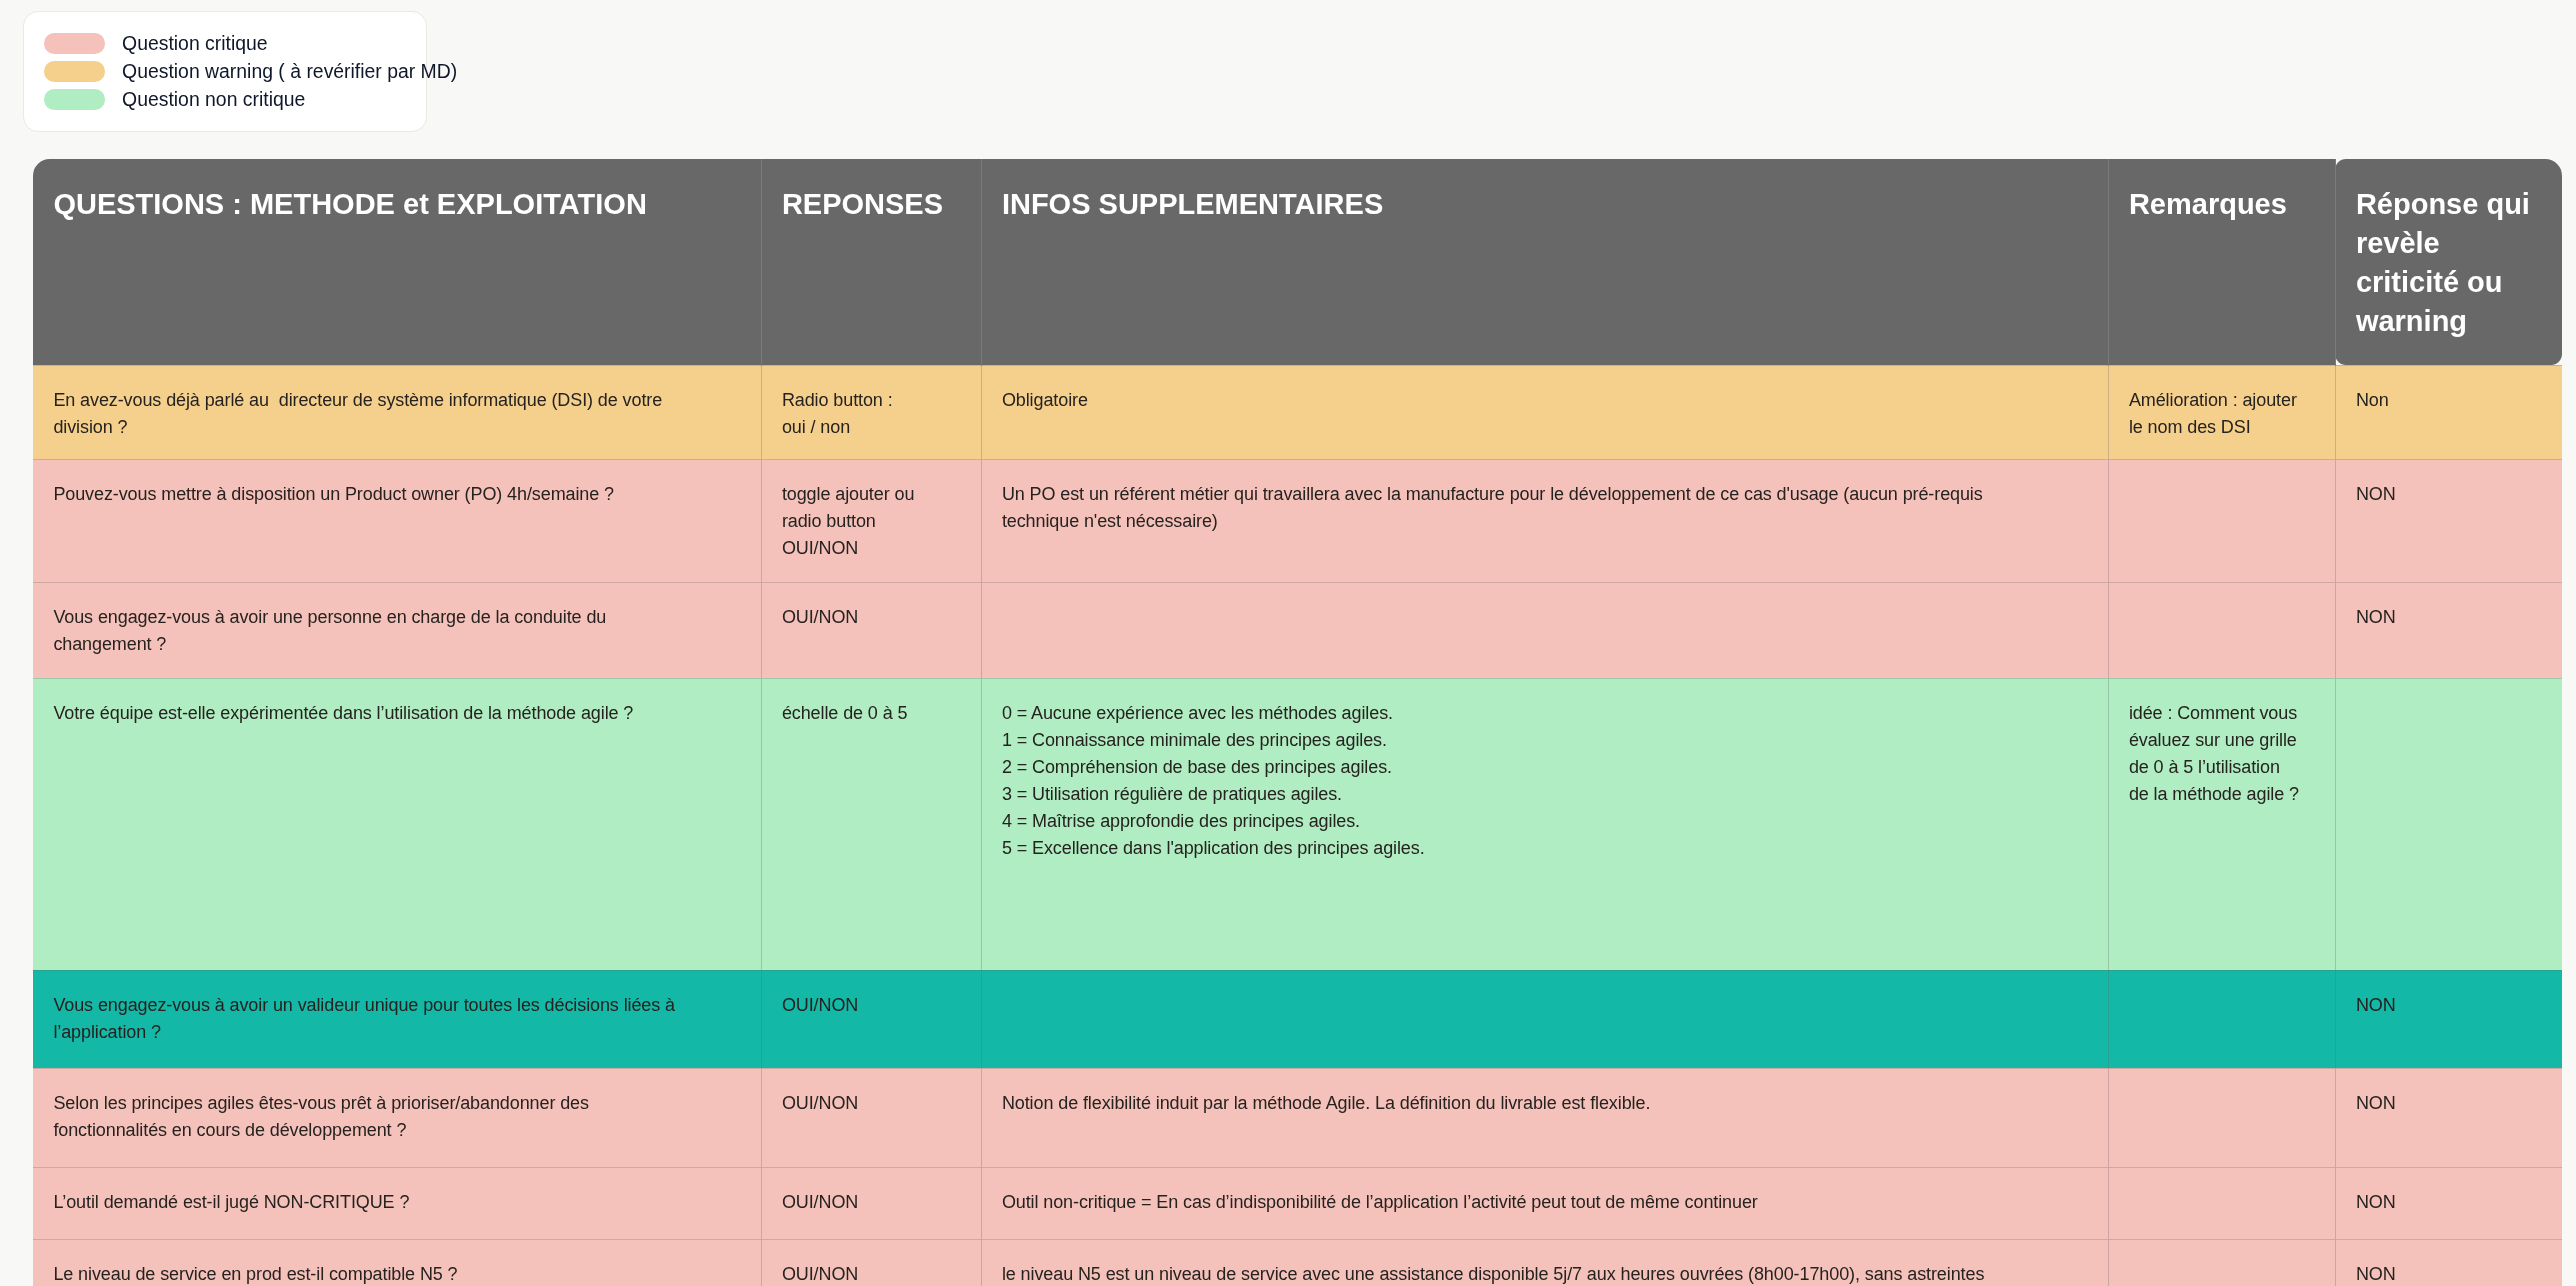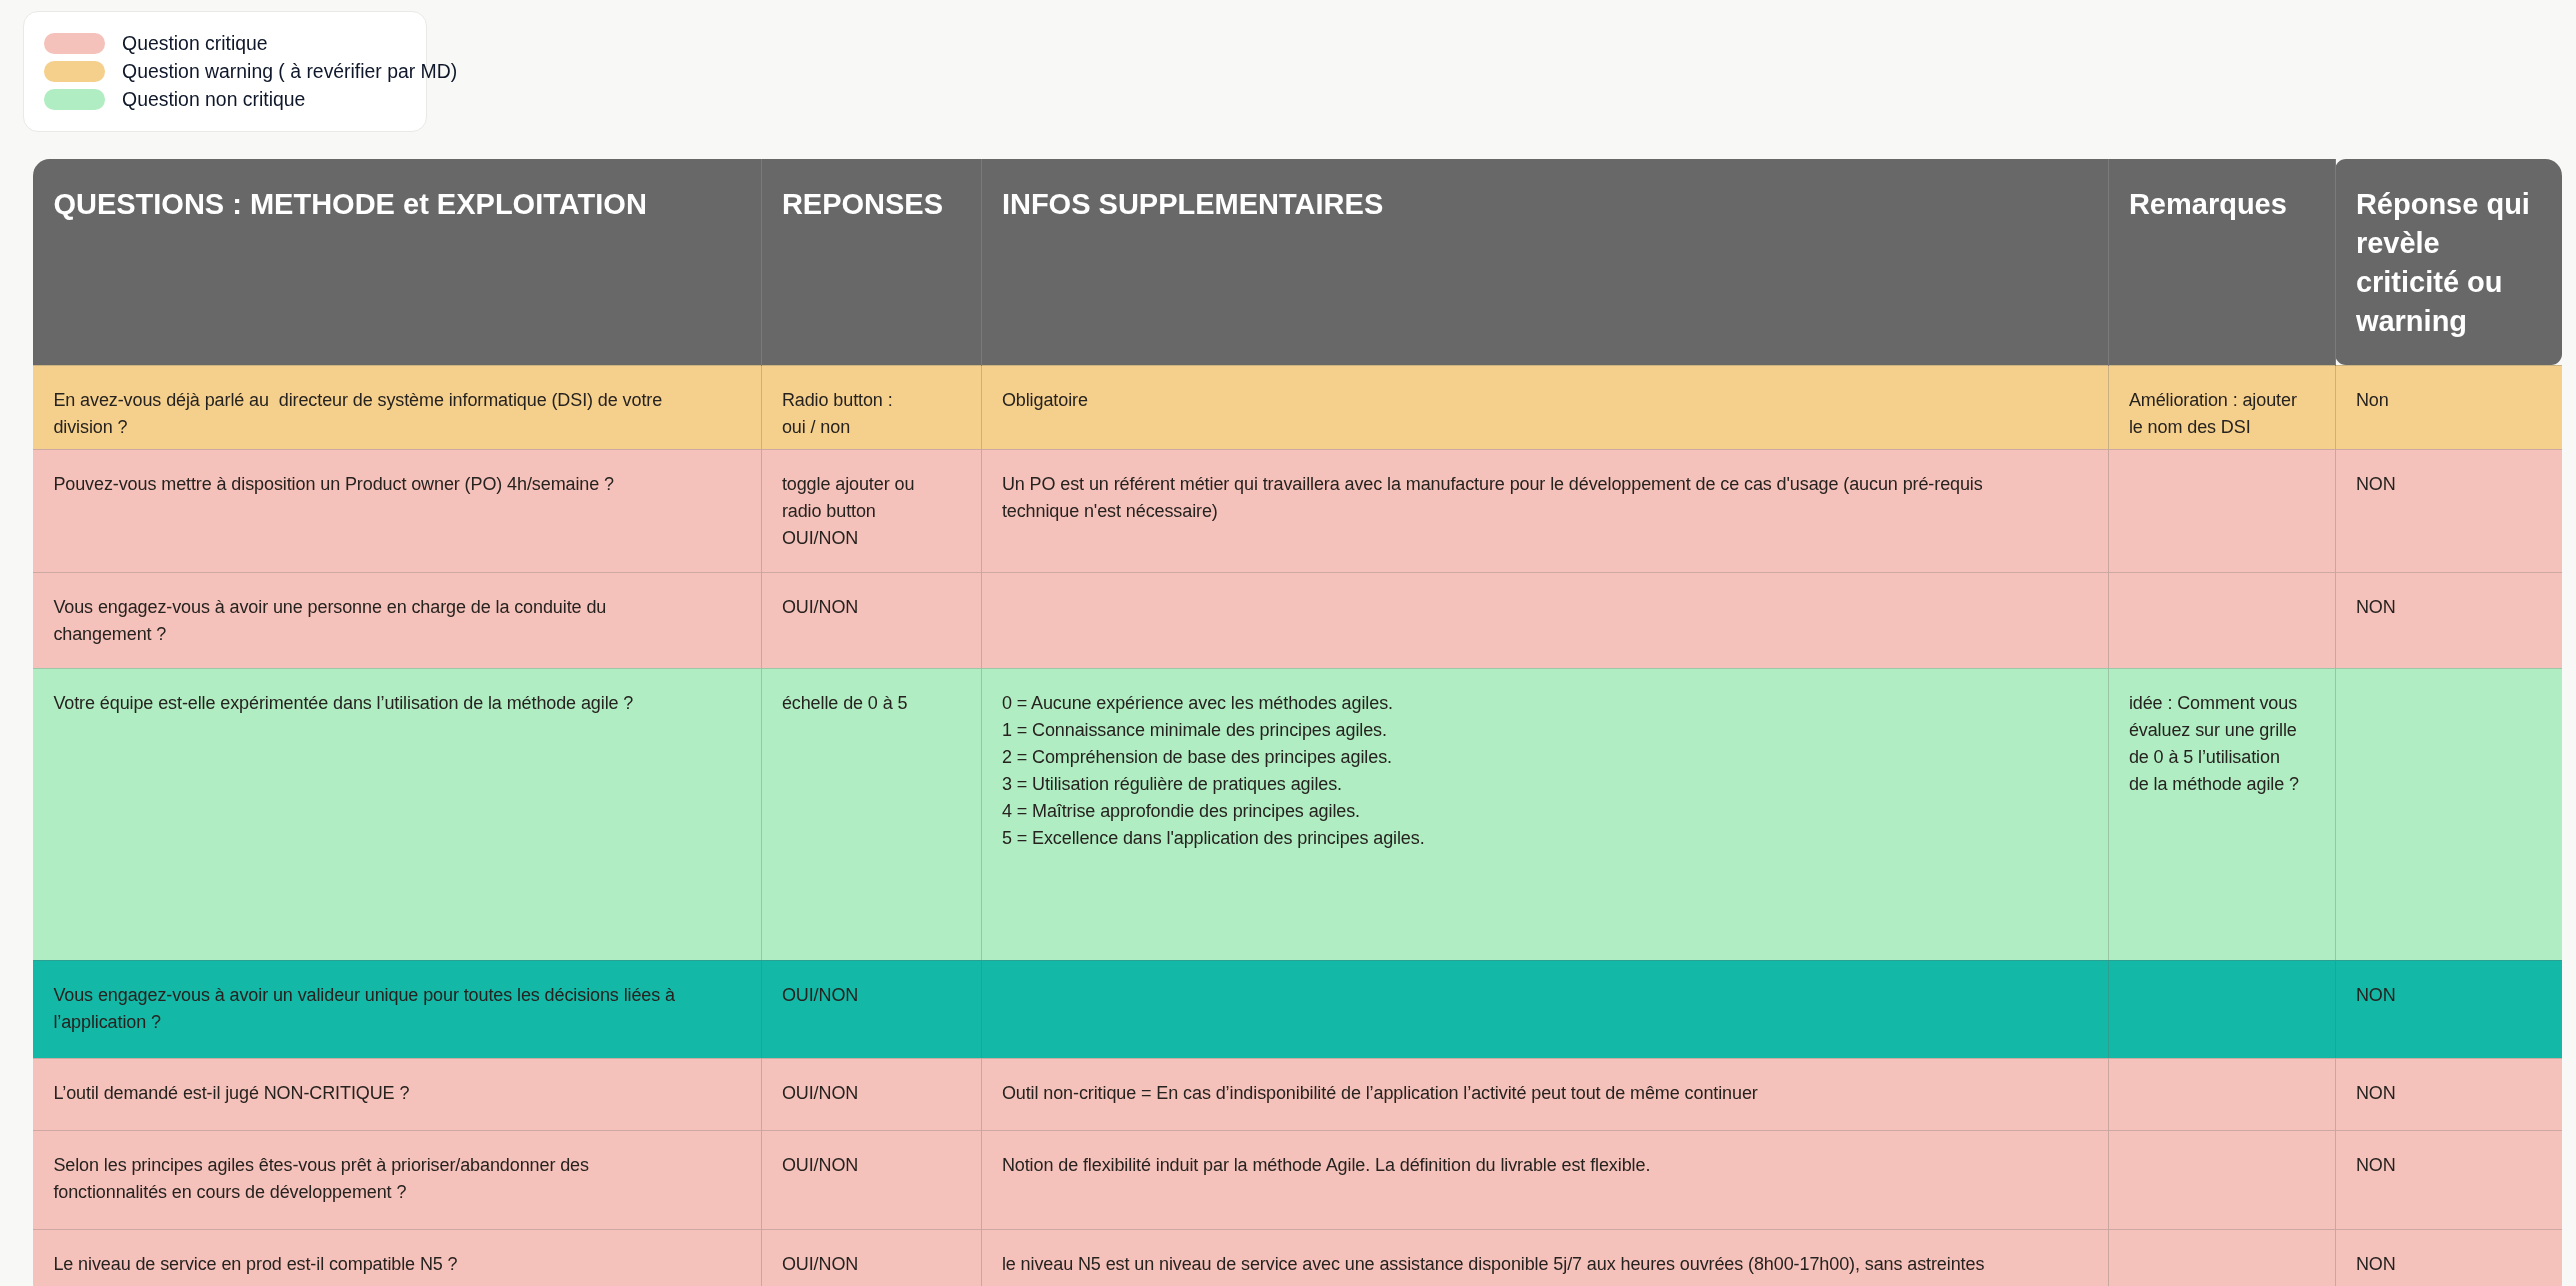--- a/index.html
+++ b/index.html
@@ -110,21 +110,21 @@
         <th>REPONSES</th>
         <th>INFOS SUPPLEMENTAIRES</th>
         <th>Remarques</th>
         <th>Réponse qui
 revèle
 criticité ou
 warning</th>
       </tr>
     </thead>
     <tbody>
-      <tr style="height: 84px; background: rgb(245, 208, 141); margin-top: 19px;">
+      <tr style="height: 94px; background: rgb(245, 208, 141); margin-top: 19px;">
         <td>En avez-vous déjà parlé au  directeur de système informatique (DSI) de votre
 division ?</td>
         <td>Radio button :
 oui / non</td>
         <td>Obligatoire</td>
         <td>Amélioration : ajouter
 le nom des DSI</td>
         <td>Non</td>
       </tr>
       <tr style="height: 123px; background: rgb(245, 194, 187);">
@@ -161,32 +161,32 @@
         <td></td>
       </tr>
       <tr style="height: 98px; background: #14b8a6;">
         <td>Vous engagez-vous à avoir un valideur unique pour toutes les décisions liées à
 l’application ?</td>
         <td>OUI/NON</td>
         <td></td>
         <td></td>
         <td>NON</td>
       </tr>
-      <tr style="height: 72px; background: rgb(245, 194, 187);">
-        <td>L’outil demandé est-il jugé NON-CRITIQUE ?</td>
-        <td>OUI/NON</td>
-        <td>Outil non-critique = En cas d’indisponibilité de l’application l’activité peut tout de même continuer</td>
-        <td></td>
-        <td>NON</td>
-      </tr>
       <tr style="height: 99px; background: rgb(245, 194, 187);">
         <td>Selon les principes agiles êtes-vous prêt à prioriser/abandonner des
 fonctionnalités en cours de développement ?</td>
         <td>OUI/NON</td>
         <td>Notion de flexibilité induit par la méthode Agile. La définition du livrable est flexible.</td>
+        <td></td>
+        <td>NON</td>
+      </tr>
+      <tr style="height: 72px; background: rgb(245, 194, 187);">
+        <td>L’outil demandé est-il jugé NON-CRITIQUE ?</td>
+        <td>OUI/NON</td>
+        <td>Outil non-critique = En cas d’indisponibilité de l’application l’activité peut tout de même continuer</td>
         <td></td>
         <td>NON</td>
       </tr>
       <tr style="height: 71px; background: rgb(245, 194, 187); margin-top: 36px;">
         <td>Le niveau de service en prod est-il compatible N5 ?</td>
         <td>OUI/NON</td>
         <td>le niveau N5 est un niveau de service avec une assistance disponible 5j/7 aux heures ouvrées (8h00-17h00), sans astreintes</td>
         <td></td>
         <td>NON</td>
       </tr>

